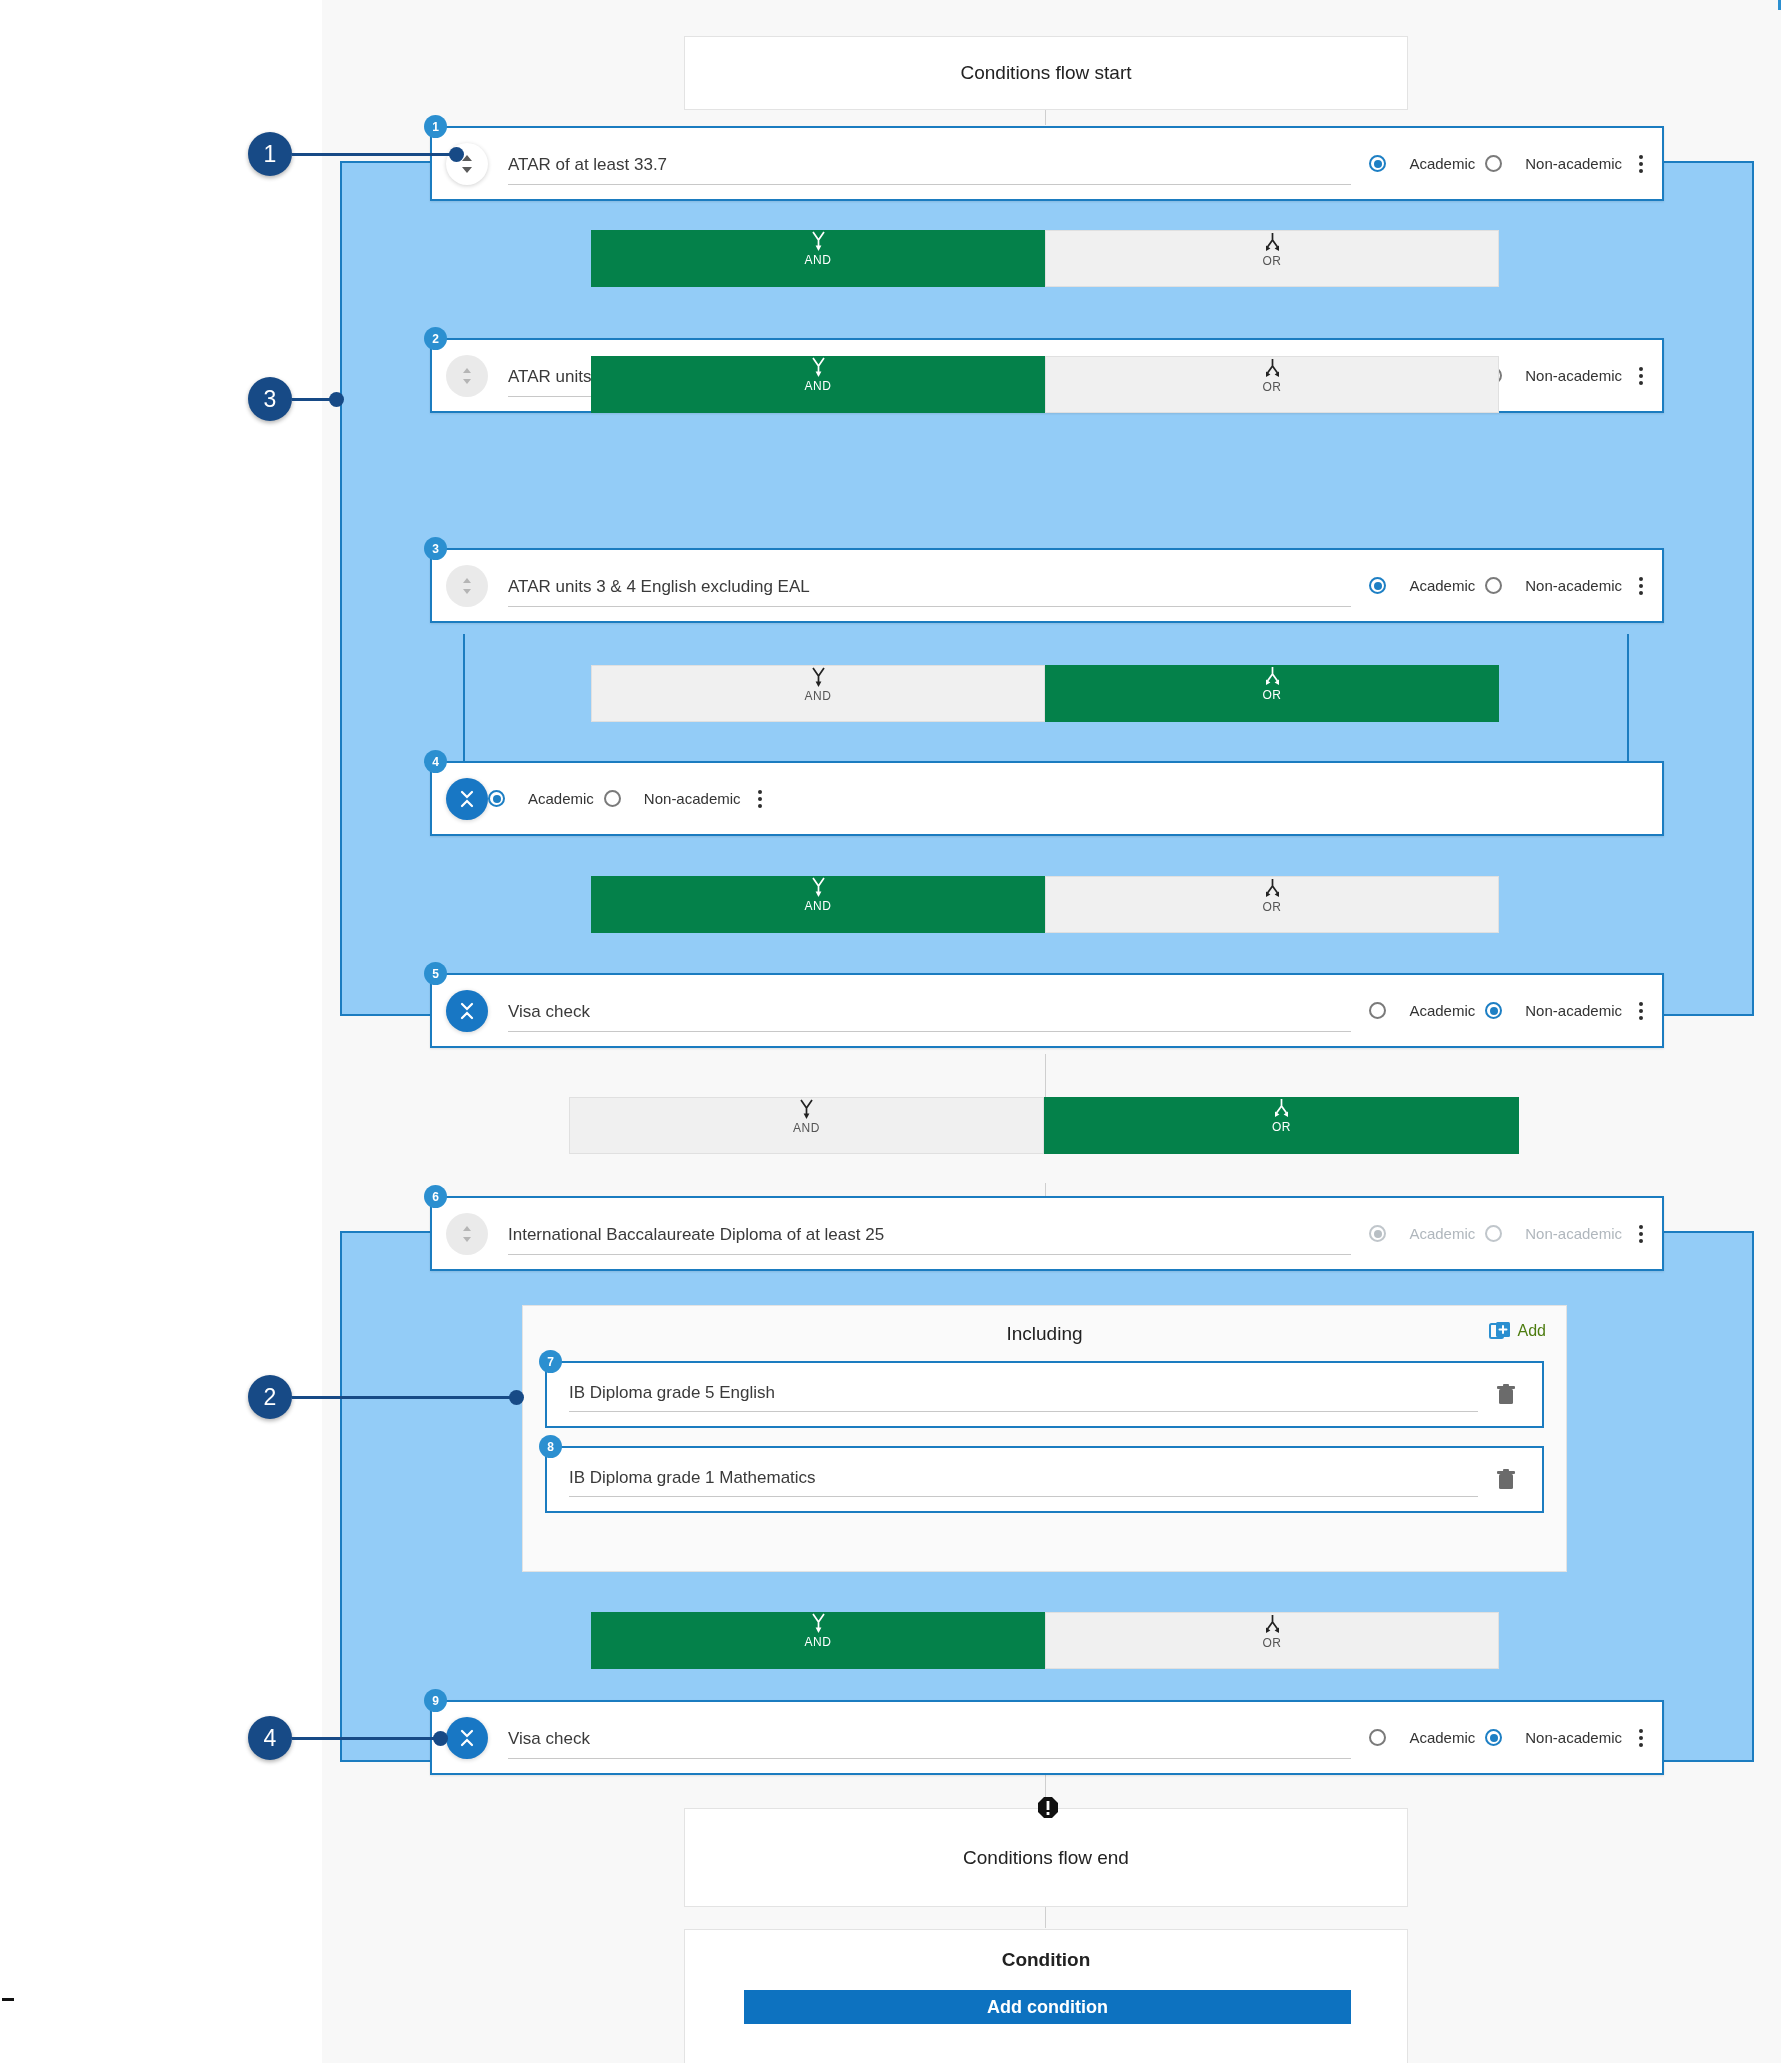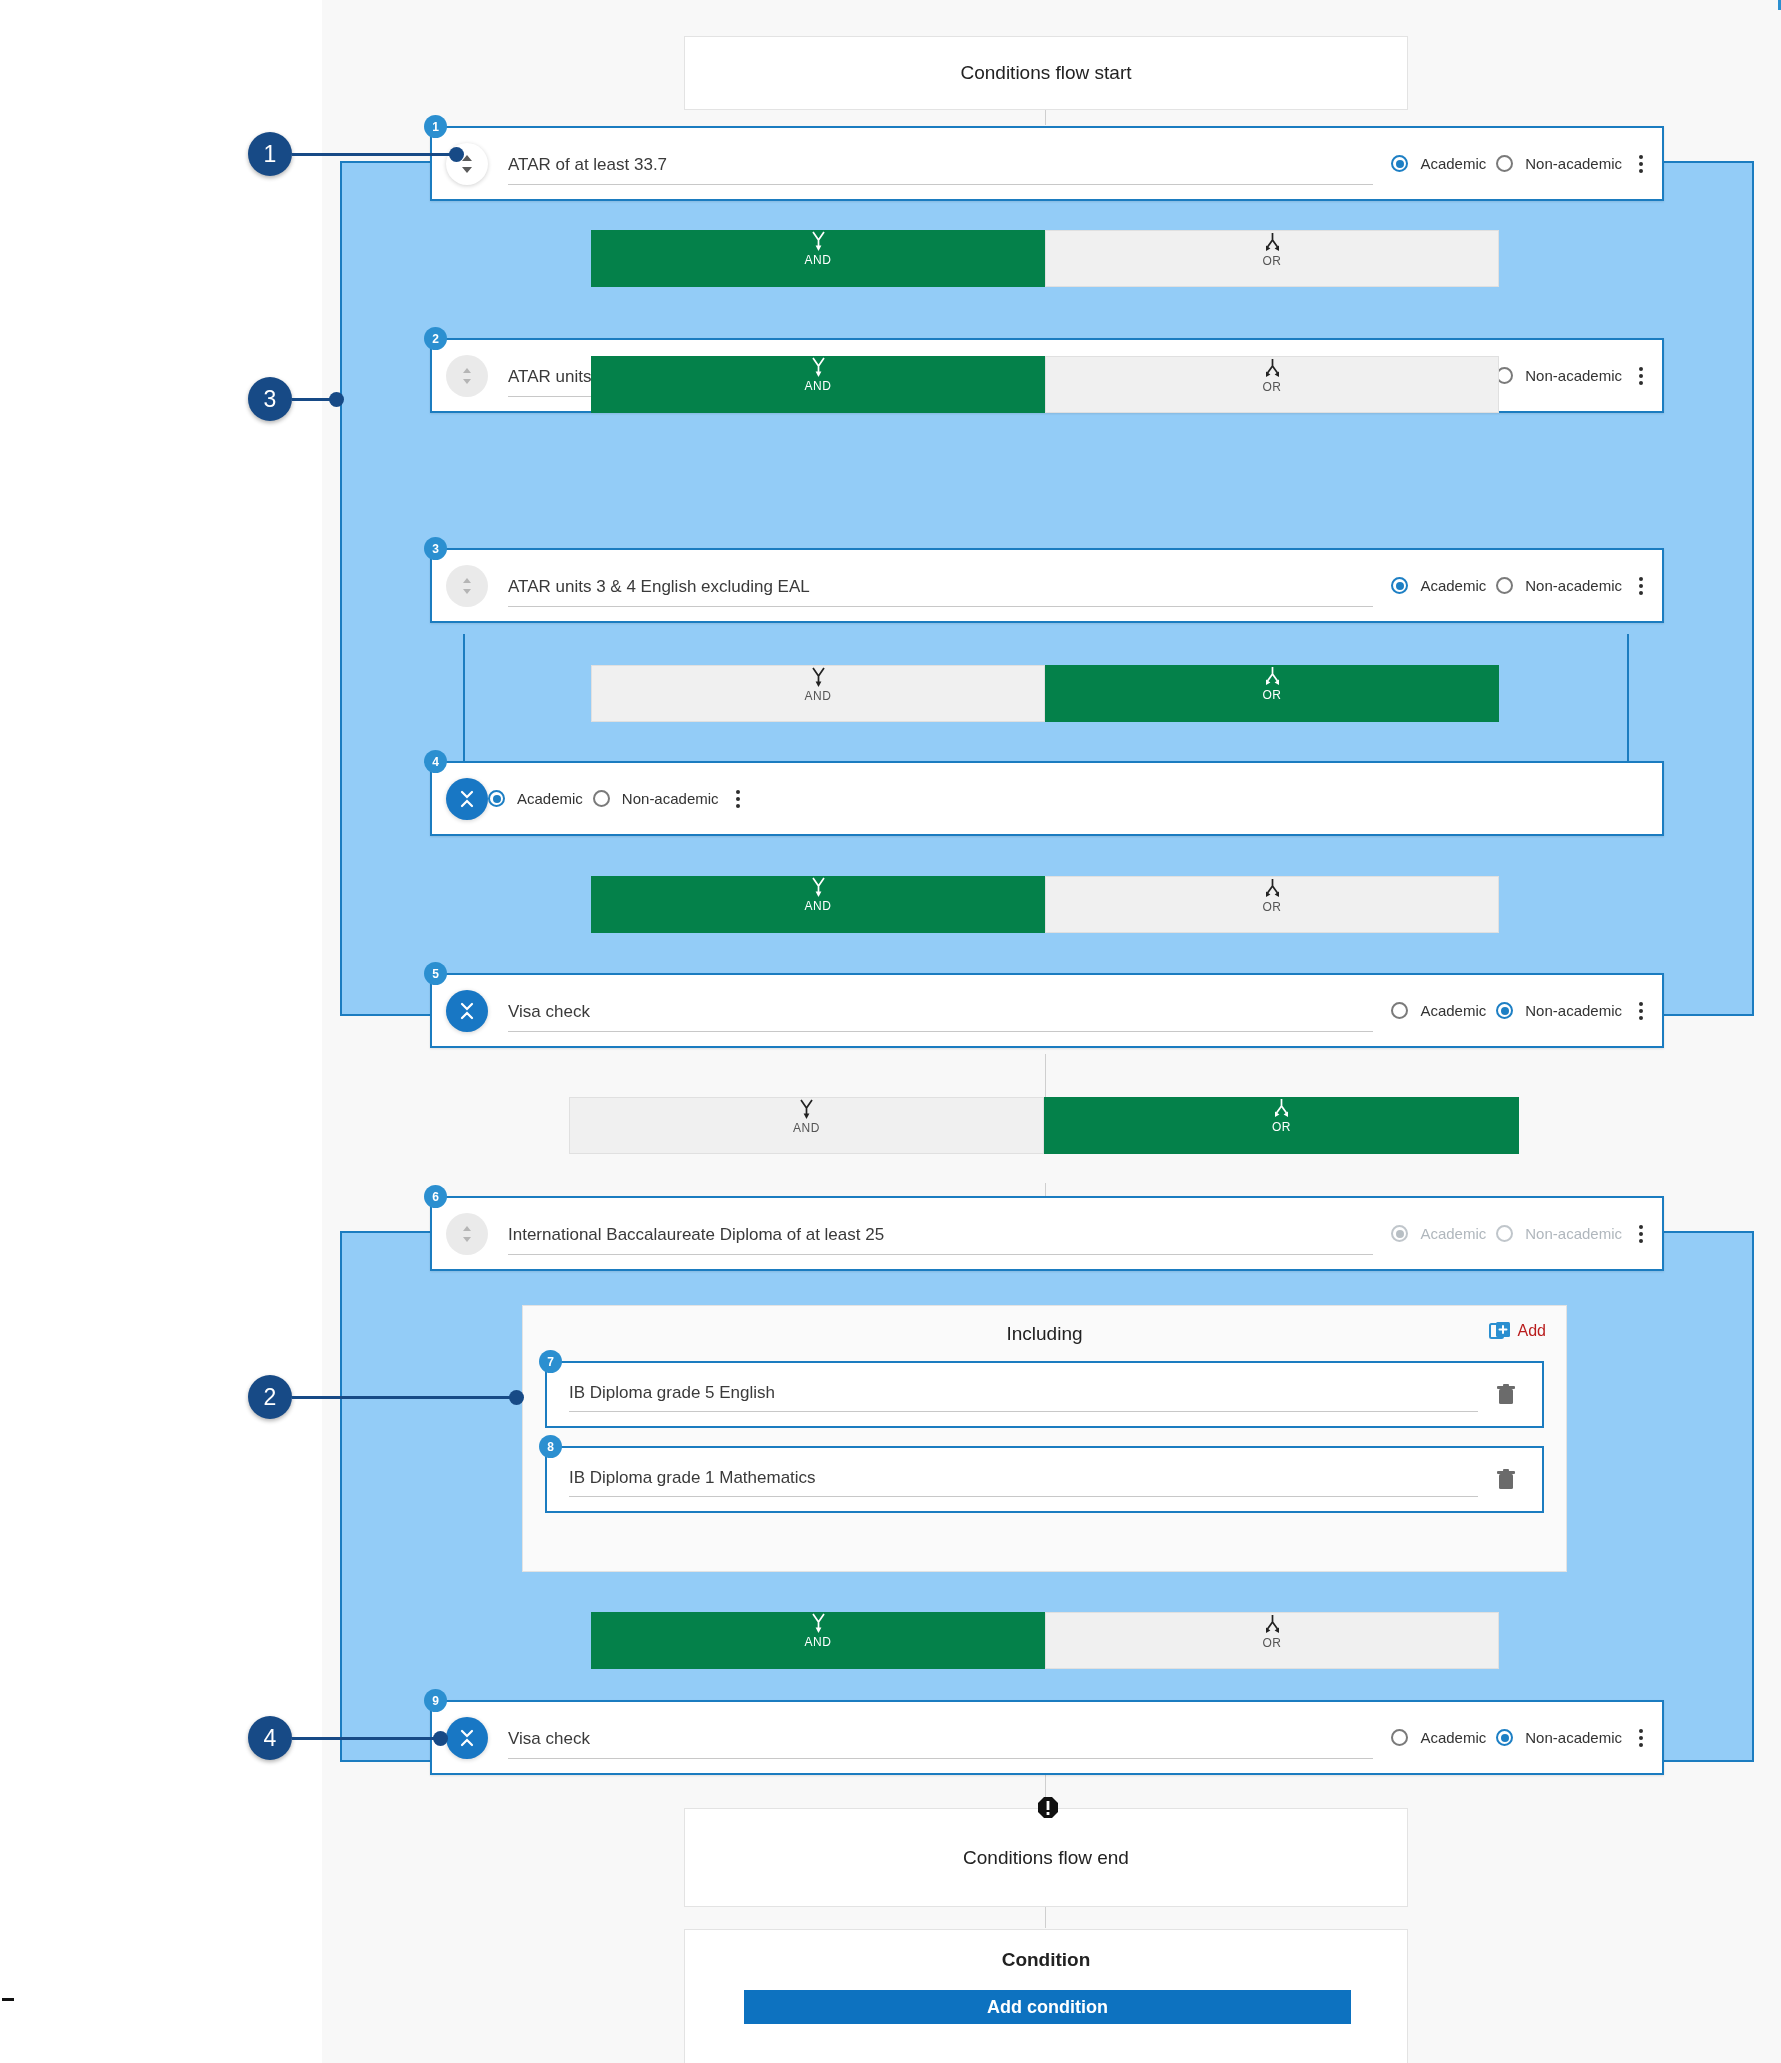--- a/index.html
+++ b/index.html
@@ -86,21 +86,21 @@
     flex:1 1 auto;
     margin-left:20px; margin-right:18px;
     font-size:17px; color:#3a3a3a;
     border-bottom:1px solid #c8c8c8;
     padding-bottom:9px;
     align-self:flex-end; margin-bottom:14px;
     white-space:nowrap; overflow:hidden;
   }
 
   .radios{ display:flex; align-items:center; gap:10px; flex:0 0 auto; margin-right:6px;}
-  .radio{ display:flex; align-items:center; gap:12px; font-size:15px; color:#333; }
+  .radio{ display:flex; align-items:center; gap:23px; font-size:15px; color:#333; }
   .radio .dot{
     width:17px;height:17px;border-radius:50%;
     border:2px solid #1d7fc4; background:#fff;
     display:flex;align-items:center;justify-content:center;
   }
   .radio .dot.off{ border-color:#7a7a7a; }
   .radio .dot i{ width:8px;height:8px;border-radius:50%;background:#1d7fc4;display:block;}
   .radio.dis { color:#b0b7bd; }
   .radio.dis .dot{ border-color:#c0c6cb; }
   .radio.dis .dot i{ background:#b8bfc4; }
@@ -131,21 +131,21 @@
     border:1px solid #e3e3e3;
   }
   #including .inc-head{
     position:relative; height:55px;
     display:flex; align-items:center; justify-content:center;
     font-size:19px; color:#222;
   }
   #including .add{
     position:absolute; right:20px; top:14px;
     display:flex; align-items:center; gap:7px;
-    font-size:16px; color:#b91c1c;text-align:right;
+    font-size:16px; color:#4d7c0f;text-align:right;
   }
   .inc-item{
     position:relative;
     height:67px;
     margin:0 22px 18px 22px;
     background:#fff;
     border:2px solid #1b7cc0;
     display:flex; align-items:flex-end;
   }
   .inc-item .numbadge{

